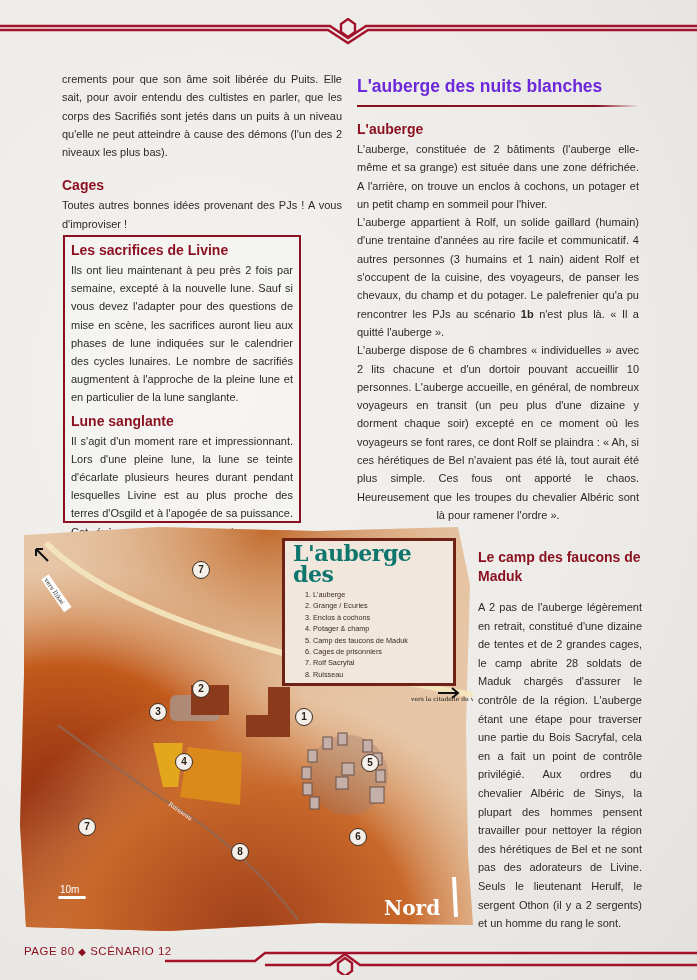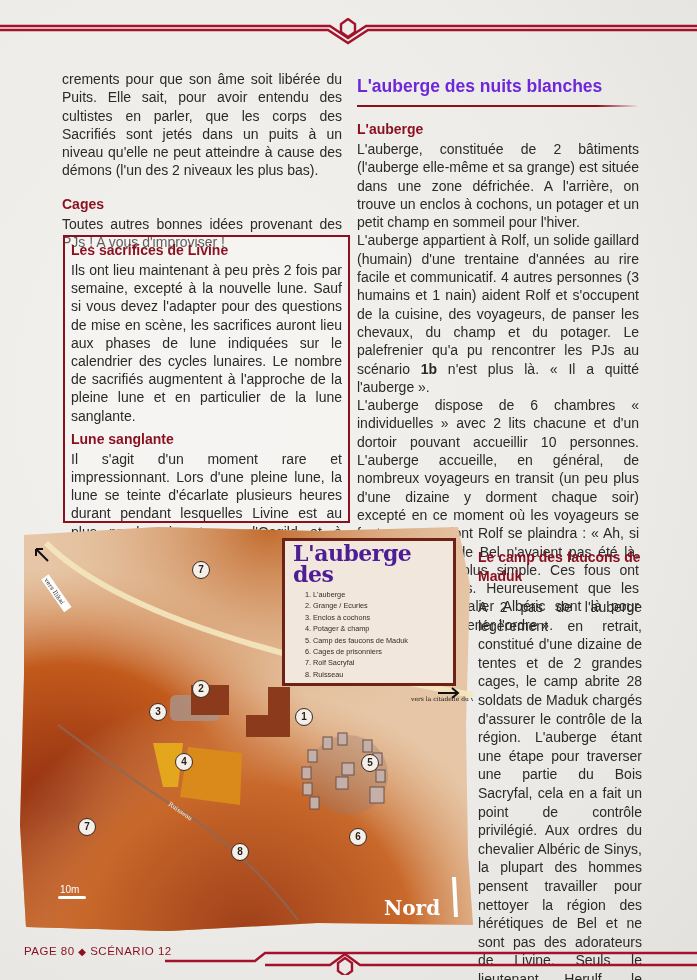--- a/index.html
+++ b/index.html
@@ -1,43 +1,43 @@
 <!DOCTYPE html>
 <html><head>
 <meta charset="utf-8">
 <style>
   html, body { margin:0; padding:0; }
   body {
     width:697px; height:980px; position:relative; overflow:hidden;
     background: radial-gradient(ellipse at 30% 40%, #f4f2ef 0%, #ecebe8 60%, #e3e1de 100%);
     font-family: "Liberation Sans", sans-serif; color:#2c2a28;
   }
-  .txt { font-size:14px; line-height:18.3px; text-align:justify; }
+  .txt { font-size:11px; line-height:18.3px; text-align:justify; }
   .col-left { position:absolute; left:62px; top:70px; width:280px; }
   .col-right { position:absolute; left:357px; top:70px; width:282px; }
   h2.sub { color:#8a0f1f; font-weight:bold; font-size:14px; margin:14px 0 3px 0; }
   h1.main { color:#6d28d9; font-weight:bold; font-size:17.5px; margin:6px 0 8px 0; }
   .main-rule { height:2px; background: linear-gradient(90deg, #8a0f1f 0%, #8a0f1f 85%, rgba(138,15,31,0) 100%); margin-bottom:14px; }
   p { margin:0; }
   .box {
-    position:absolute; left:63px; top:235px; width:287px; height:288px;
+    position:absolute; left:63px; top:235px; width:238px; height:288px;
     border:2px solid #8a0f1f; padding:3px 6px; box-sizing:border-box; background:rgba(255,255,255,0.25);
   }
   .box h2.sub { margin:2px 0 3px 0; }
   .box .txt { line-height:18.2px; }
   .camp { position:absolute; left:478px; top:548px; width:164px; }
   .camp h2.sub { margin:0 0 12px 0; line-height:19px; font-size:14px; }
   .camp .txt { line-height:18.6px; }
   
   .map { position:absolute; left:18px; top:525px; width:455px; height:412px; }
   .legend {
     position:absolute; left:282px; top:538px; width:174px; height:148px;
     background:#f1e7dc; border:3px solid #6e2215; box-sizing:border-box; padding:2px 8px;
   }
-  .legend-title { font-family:"DejaVu Serif", serif; color:#4c1d95; font-size:22px; line-height:21px; font-weight:bold; letter-spacing:-0.5px; }
+  .legend-title { font-family:"DejaVu Serif", serif; color:#0f766e; font-size:22px; line-height:21px; font-weight:bold; letter-spacing:-0.5px; }
   .legend ol { margin:4px 0 0 0; padding:0 0 0 20px; font-size:7.3px; line-height:11.4px; color:#3a2a20; }
   .marker {
     position:absolute; width:16px; height:16px; border-radius:50%; background:#f4efe8; border:1.5px solid #3a2a20;
     font-size:10px; font-weight:bold; text-align:center; line-height:16px; color:#2a1f18; font-family:"Liberation Sans", sans-serif;
   }
   .footer-label { position:absolute; left:24px; top:945px; font-size:11.5px; color:#8a0f1f; letter-spacing:0.5px; }
   .deco { position:absolute; }
 </style>
 </head>
 <body>

